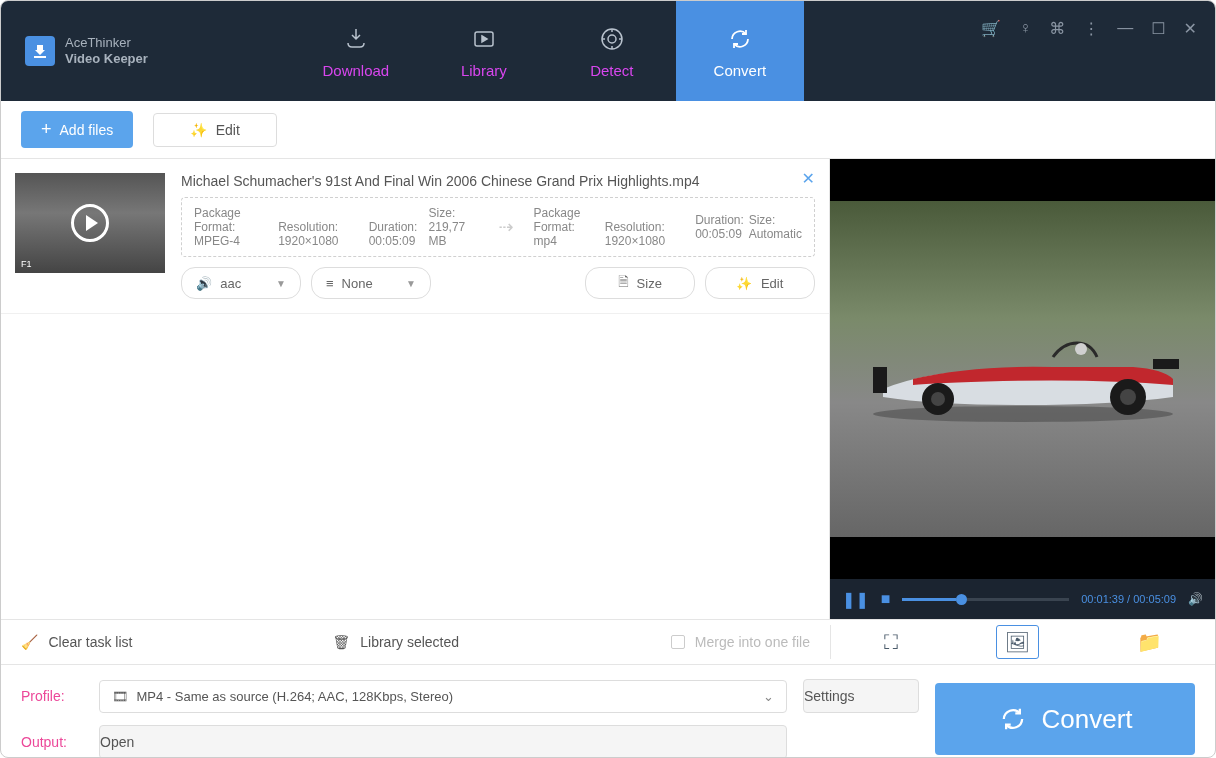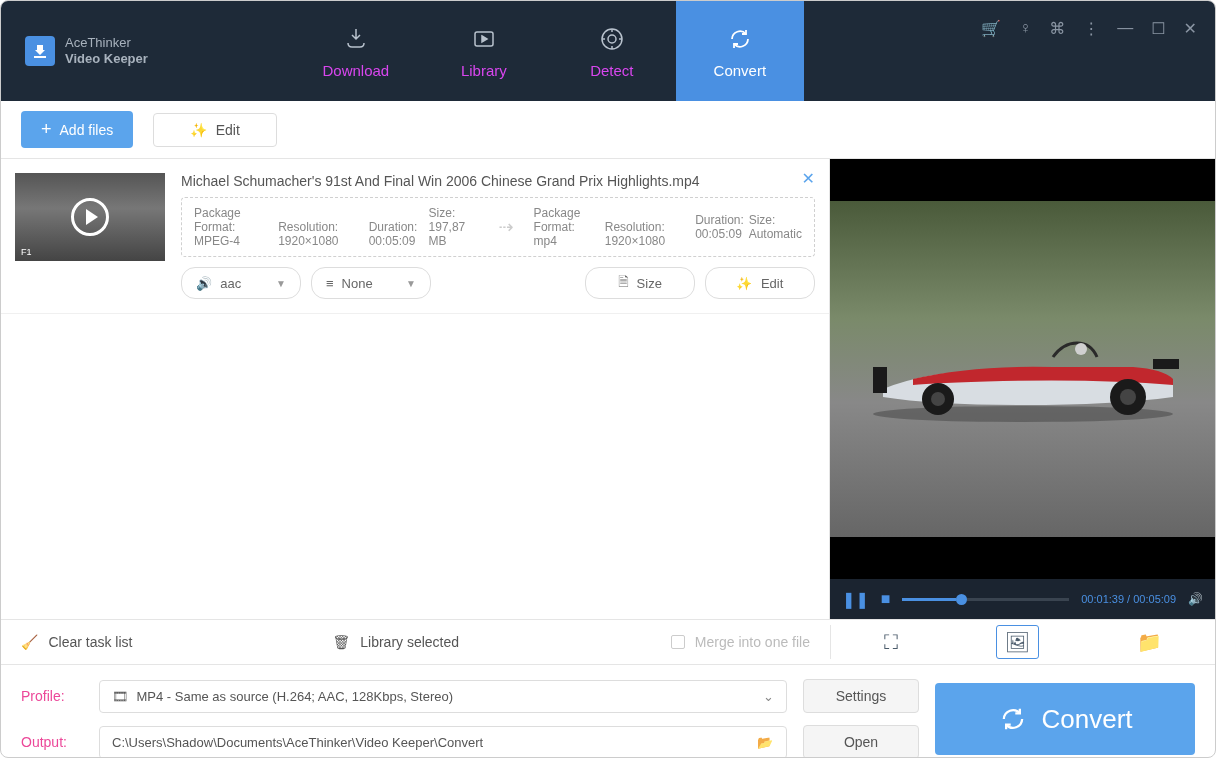--- a/index.html
+++ b/index.html
@@ -21,21 +21,21 @@
 
 
 .toolbar { height: 58px; display: flex; align-items: center; padding: 0 20px; gap: 20px; border-bottom: 1px solid #e5e5e5; }
 .btn-primary { background: #5ba4ec; color: #fff; border: none; border-radius: 4px; padding: 8px 20px; font-size: 14px; display: flex; align-items: center; gap: 8px; cursor: pointer; }
 .btn-secondary { background: #fff; border: 1px solid #ddd; border-radius: 4px; padding: 8px 36px; font-size: 14px; color: #555; display: flex; align-items: center; gap: 8px; cursor: pointer; }
 
 
 .main { display: flex; height: 460px; }
 .file-list { flex: 1; border-right: 1px solid #e5e5e5; overflow: auto; }
 .file-item { display: flex; padding: 14px; border-bottom: 1px solid #f0f0f0; position: relative; gap: 16px; }
-.thumb { width: 150px; height: 88px; background: #ec4899; border-radius: 2px; position: relative; display: flex; align-items: center; justify-content: center; }
+.thumb { width: 150px; height: 100px; background: #ec4899; border-radius: 2px; position: relative; display: flex; align-items: center; justify-content: center; }
 .thumb .play { width: 38px; height: 38px; border: 3px solid #fff; border-radius: 50%; display: flex; align-items: center; justify-content: center; }
 .thumb .play::after { content: ''; border-left: 12px solid #fff; border-top: 8px solid transparent; border-bottom: 8px solid transparent; margin-left: 3px; }
 .file-details { flex: 1; }
 .file-title { color: #555; font-size: 14px; margin-bottom: 8px; }
 .meta-box { border: 1px dashed #d0d0d0; border-radius: 4px; padding: 8px 12px; display: flex; align-items: center; gap: 20px; font-size: 12px; color: #888; }
 .meta-col { display: flex; flex-direction: row; gap: 4px; align-items: flex-end; }
 .arrow-icon { color: #ccc; font-size: 18px; }
 .dropdown-row { display: flex; gap: 10px; margin-top: 10px; }
 .dd { border: 1px solid #ddd; border-radius: 14px; padding: 4px 14px; font-size: 13px; color: #666; display: flex; align-items: center; gap: 8px; cursor: pointer; background: #fff; min-width: 110px; justify-content: center; position: relative; }
 .dd .chev { margin-left: auto; font-size: 10px; color: #999; }
@@ -60,21 +60,21 @@
 .checkbox { width: 14px; height: 14px; border: 1px solid #ccc; border-radius: 2px; }
 .sec-right { width: 385px; display: flex; align-items: center; justify-content: space-around; border-left: 1px solid #e5e5e5; }
 .sec-right .ic { cursor: pointer; color: #4a5a6a; font-size: 20px; padding: 4px 8px; }
 .sec-right .ic.active { border: 1px solid #4a90e2; border-radius: 3px; }
 
 
 .config { padding: 14px 20px; display: grid; grid-template-columns: 62px 1fr 116px 260px; grid-template-rows: auto auto; gap: 12px 16px; align-items: center; border-bottom: 1px solid #eee;}
 .config-label { color: #ec4899; font-size: 14px; }
 .config-input { border: 1px solid #ddd; border-radius: 4px; padding: 8px 12px; font-size: 13px; color: #555; display: flex; align-items: center; gap: 8px; position: relative; }
 .config-input .tail { margin-left: auto; color: #888; cursor: pointer; }
-.small-btn { border: 1px solid #ddd; background: #f5f5f5; border-radius: 4px; padding: 8px 0; text-align: center; font-size: 14px; color: #555; cursor: pointer; }
+.small-btn { border: 1px solid #ddd; background: #f5f5f5; border-radius: 4px; padding: 8px 0; text-align: left; font-size: 14px; color: #555; cursor: pointer; }
 .convert-btn { grid-row: 1 / span 2; grid-column: 4; background: #5ba4ec; color: #fff; border-radius: 4px; display: flex; align-items: center; justify-content: center; gap: 12px; font-size: 26px; height: 72px; cursor: pointer; }
 
 svg { display: block; }
 </style>
 </head>
 <body>
 
 <div class="header">
   <div class="logo-block">
     <div class="logo-icon">
@@ -159,21 +159,21 @@
       </div>
       <div class="file-details">
         <div class="file-title">Michael Schumacher's 91st And Final Win  2006 Chinese Grand Prix Highlights.mp4</div>
         <div class="meta-box">
           <div class="meta-col">
             <span>Package Format: MPEG-4</span>
             <span>Resolution: 1920×1080</span>
           </div>
           <div class="meta-col">
             <span>Duration: 00:05:09</span>
-            <span>Size: 197,87 MB</span>
+            <span>Size: 219,77 MB</span>
           </div>
           <span class="arrow-icon">⇢</span>
           <div class="meta-col">
             <span>Package Format: mp4</span>
             <span>Resolution: 1920×1080</span>
           </div>
           <div class="meta-col">
             <span>Duration: 00:05:09</span>
             <span>Size: Automatic</span>
           </div>
@@ -266,18 +266,14 @@
   <div class="small-btn">Settings</div>
   <div class="convert-btn">
     <svg width="32" height="32" viewBox="0 0 28 28" stroke="#fff" fill="none" stroke-width="2">
         <path d="M6 14 a8 8 0 0 1 14-5 M22 14 a8 8 0 0 1-14 5"></path>
         <path d="M20 5 v4 h-4 M8 23 v-4 h4"></path>
       </svg>
     <span>Convert</span>
   </div>
 
   <div class="config-label">Output:</div>
-  <div class="config-input">
-    <span>C:\Users\Shadow\Documents\AceThinker\Video Keeper\Convert</span>
-    <span class="tail">📂</span>
-  </div>
   <div class="small-btn">Open</div>
 </div>
 
 </body></html>

